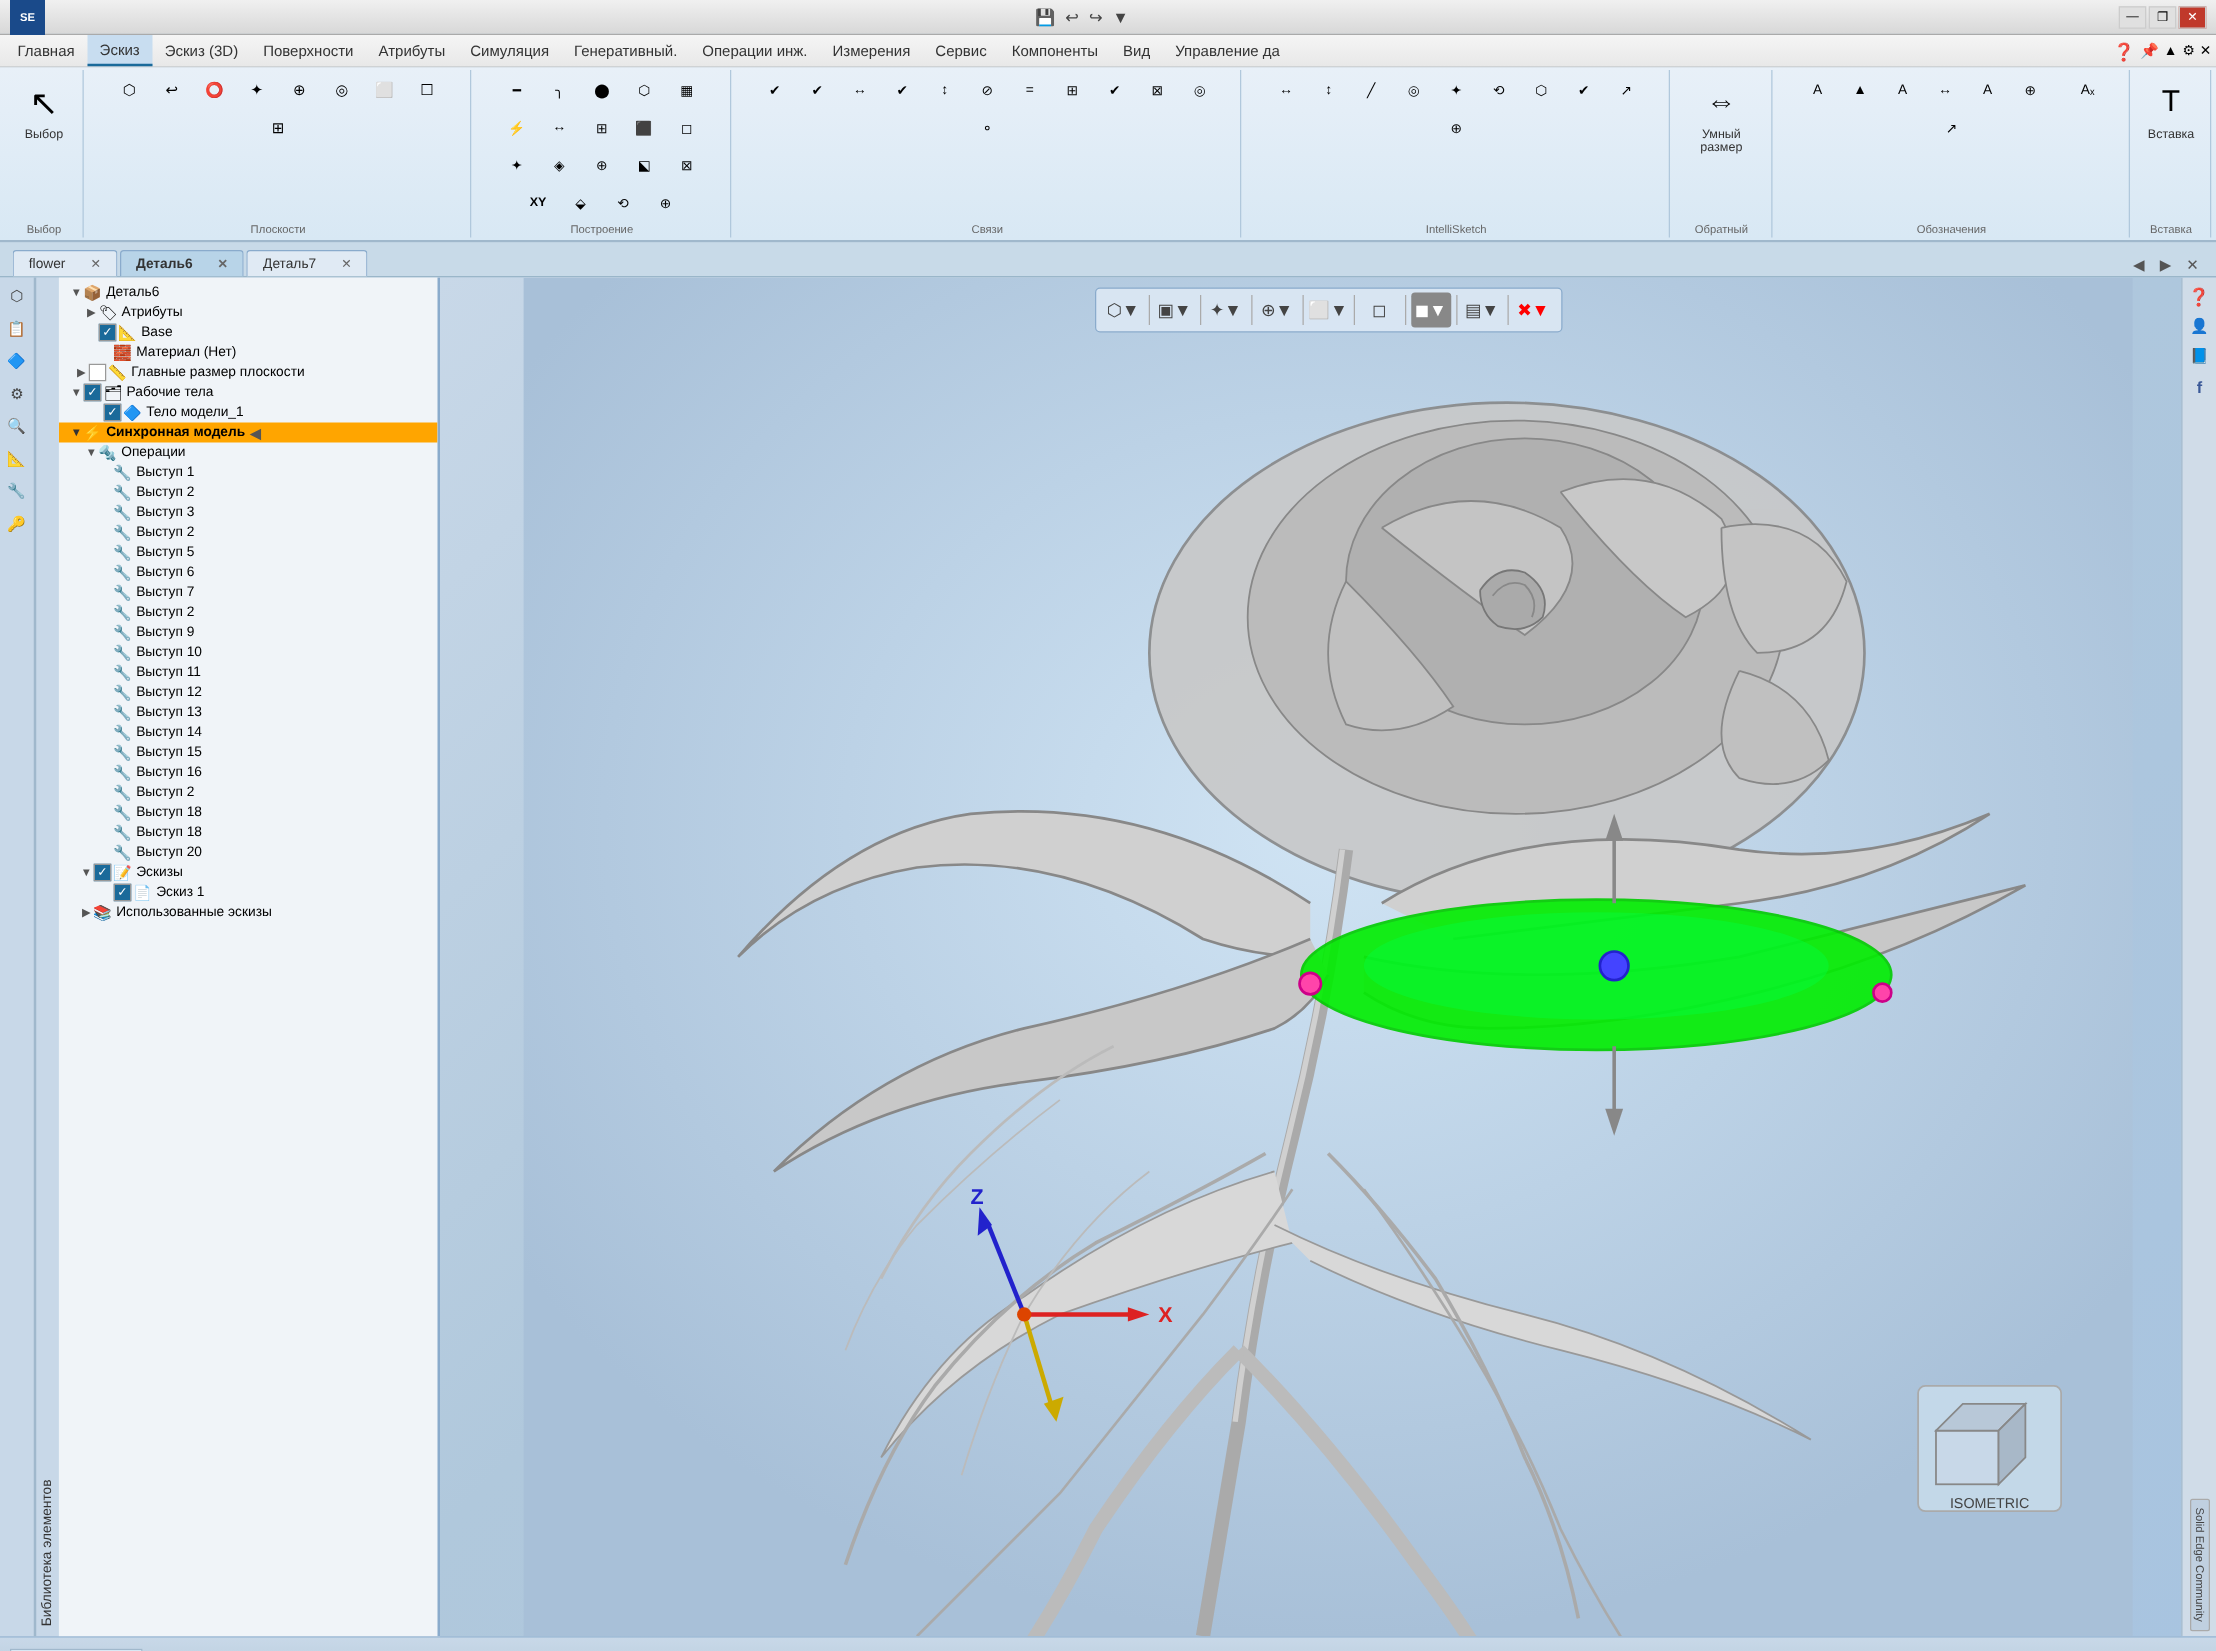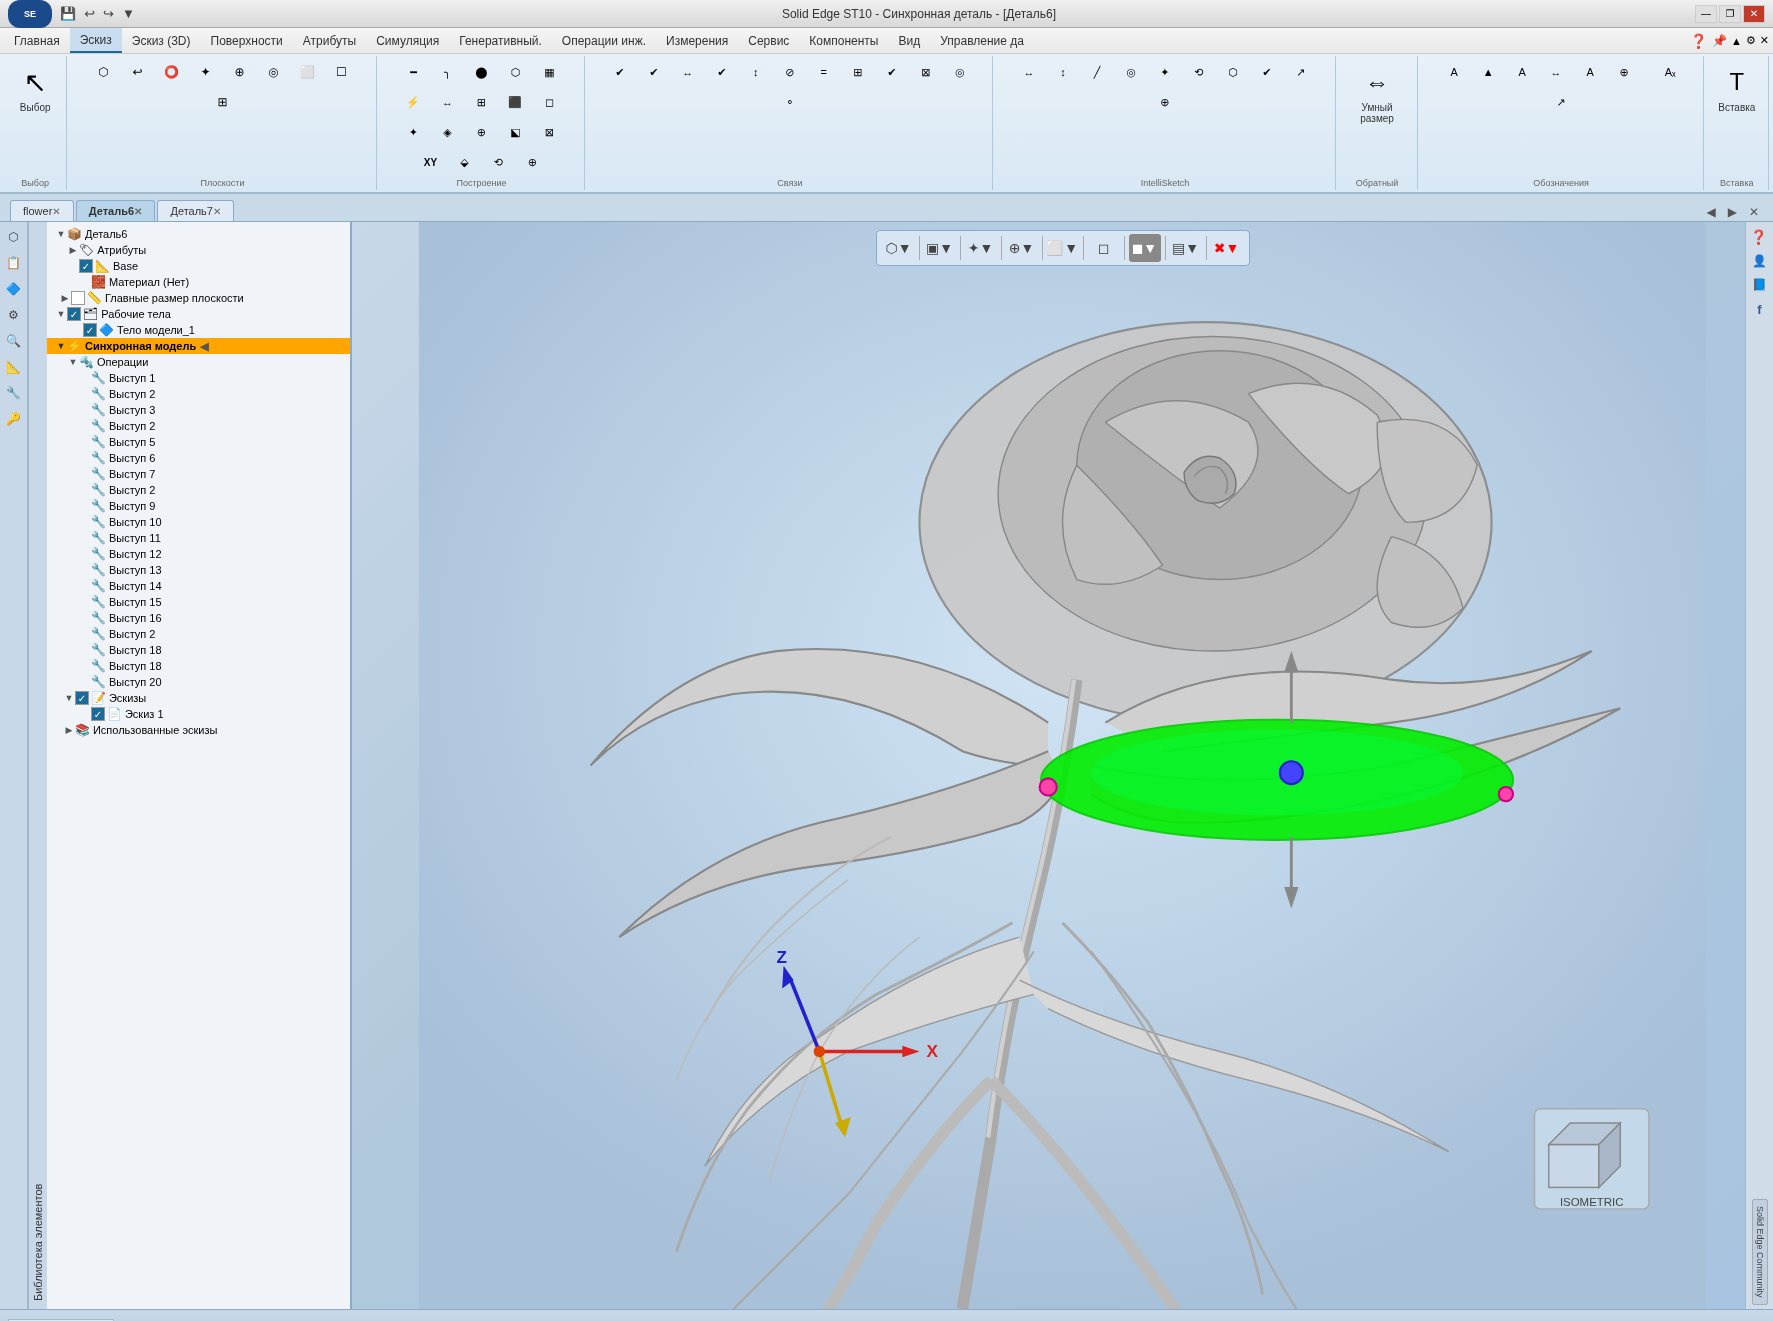--- a/index.html
+++ b/index.html
@@ -105,21 +105,21 @@
       padding: 4px 12px;
       background: #e0eaf4;
       border: 1px solid #8aabcc;
       border-bottom: none;
       cursor: pointer;
       font-size: 11px;
       color: #333;
       border-radius: 3px 3px 0 0;
       display: flex;
       align-items: center;
-      gap: 0;
+      gap: 20px;
     }
     .doc-tab.active { background: #b8d4e8; font-weight: bold; }
     .doc-tab .close-x { font-size: 10px; color: #666; cursor: pointer; }
     .tab-nav { display: flex; gap: 4px; margin-left: auto; align-items: center; }
     .tab-nav-btn { font-size: 12px; cursor: pointer; color: #555; padding: 2px 4px; }
 
     
     #main-area {
       display: flex;
       height: calc(1321px - 28px - 26px - 90px - 28px - 36px - 24px);
@@ -249,28 +249,27 @@
 
     .model-svg {
       width: 100%;
       height: 100%;
     }
   </style>
 </head>
 <body>
 
 <div id="titlebar">
-  <div id="title-logo" style="width:44px;height:28px;background:#1a4a8a;display:flex;align-items:center;justify-content:center;color:white;font-size:9px;font-weight:bold;border-radius:12px;">SE</div>
+  <div id="title-logo" style="width:28px;height:28px;background:#1a4a8a;display:flex;align-items:center;justify-content:center;color:white;font-size:9px;font-weight:bold;">SE</div>
   <div id="quick-access">
     <span class="qa-btn">💾</span>
     <span class="qa-btn">↩</span>
     <span class="qa-btn">↪</span>
     <span class="qa-btn">▼</span>
   </div>
-  <div class="title">Solid Edge ST10 - Синхронная деталь - [Деталь6]</div>
   <div class="win-controls">
     <div class="win-btn">—</div>
     <div class="win-btn">❐</div>
     <div class="win-btn close">✕</div>
   </div>
 </div>
 
 <div id="menubar">
   <div class="menu-item">Главная</div>
   <div class="menu-item active">Эскиз</div>

